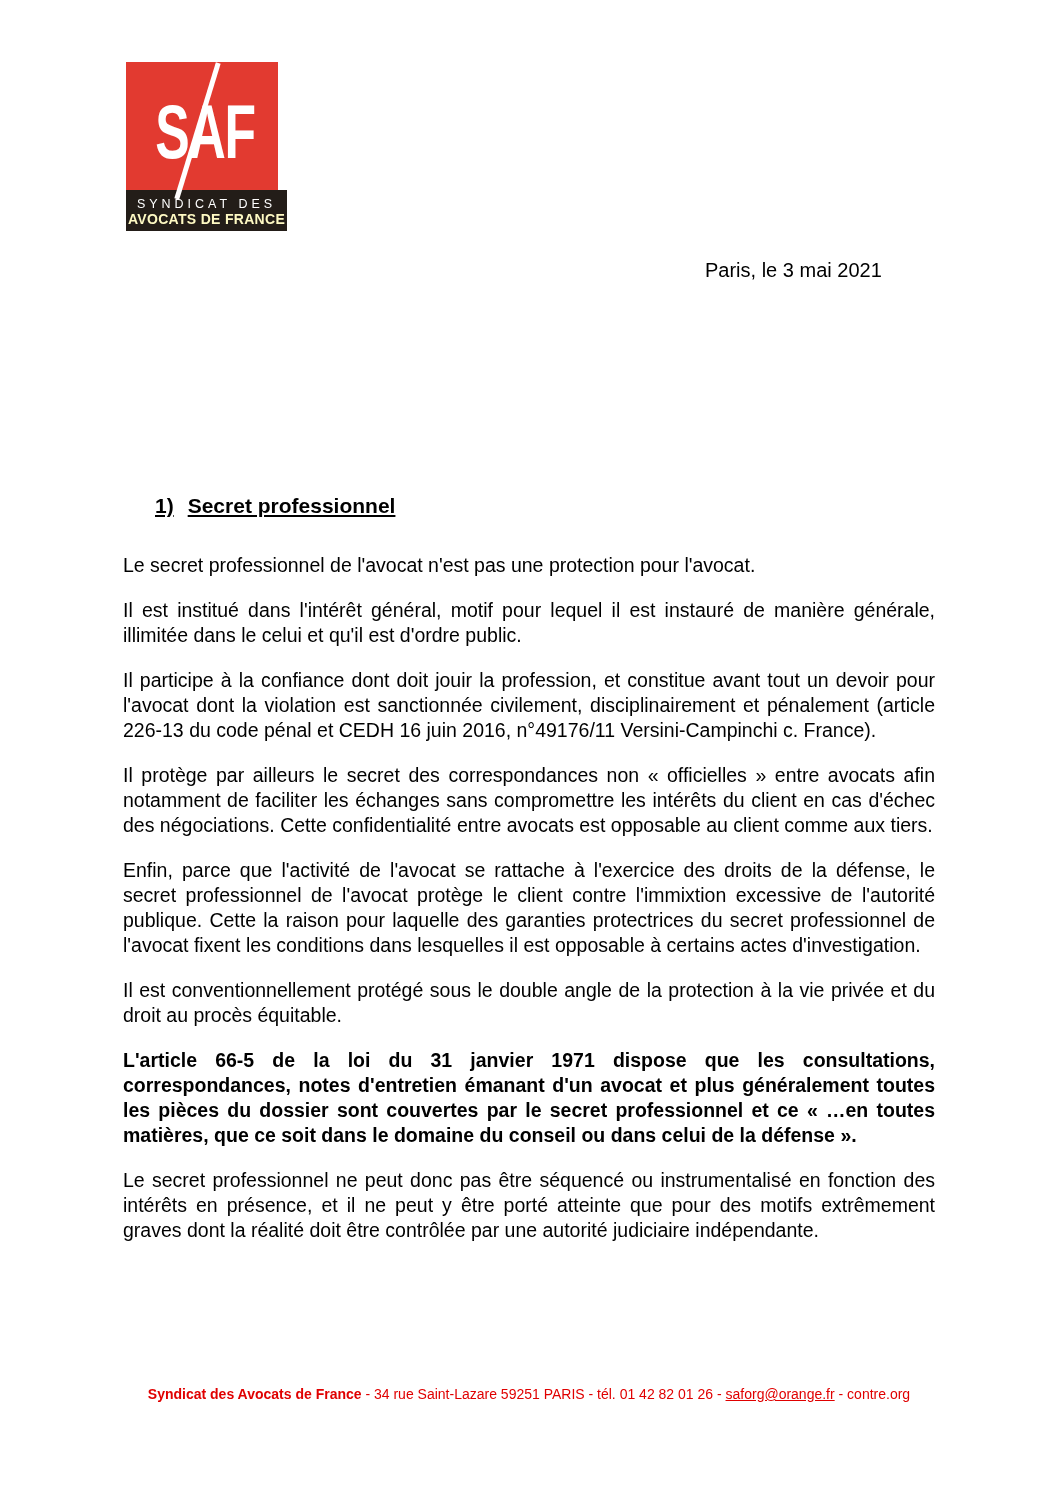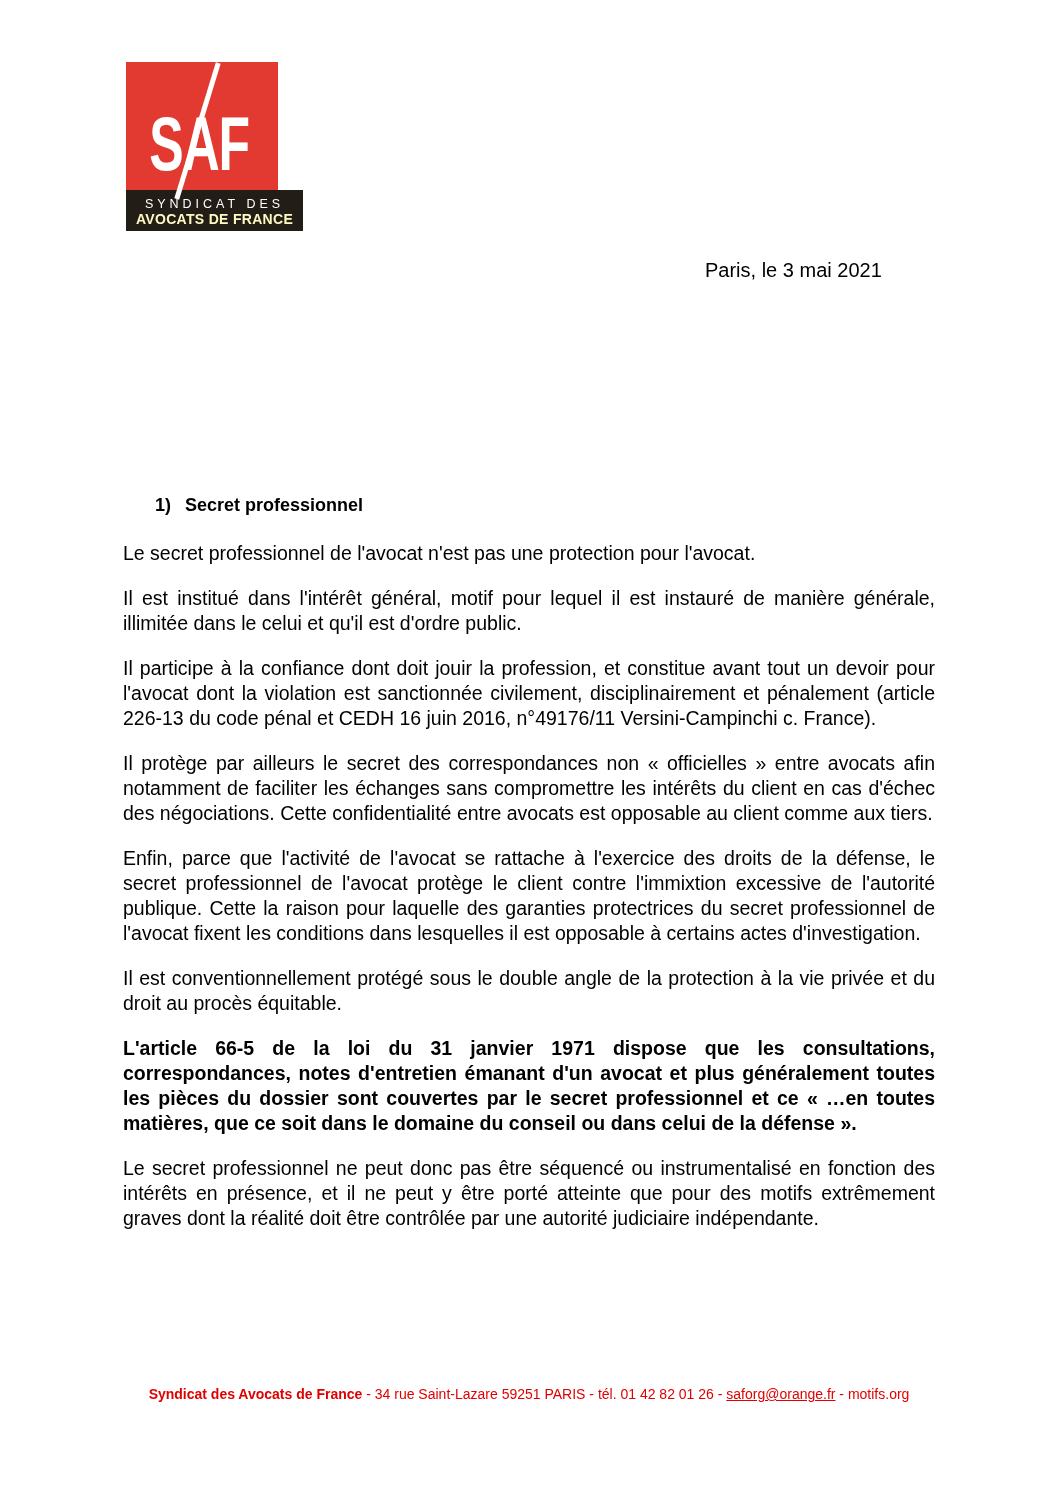--- a/index.html
+++ b/index.html
@@ -18,60 +18,60 @@
     background:var(--page-bg);
     color:var(--text);
     font-family:"Liberation Sans","DejaVu Sans",sans-serif;
     overflow:hidden;
   }
   
   .logo{position:absolute;left:126px;top:62px;width:161px;}
   .logo-red{
     position:relative;width:152px;height:128px;
     background:var(--logo-red);
-    display:flex;align-items:flex-end;justify-content:flex-start;
-    padding-bottom:8px;
+    display:flex;align-items:flex-end;justify-content:flex-end;
+    padding-bottom:20px;
   }
   .logo-acronym{
     color:#fff;font-weight:bold;font-size:76px;line-height:1;
     letter-spacing:-2px;
     transform:scaleX(0.68);transform-origin:center bottom;
     display:inline-block;
   }
   .logo-slash{
     position:absolute;left:69px;top:-2px;width:5px;height:142px;
     background:#fff;transform:rotate(17deg);transform-origin:center center;
     z-index:3;
   }
   .logo-band{
-    width:177px;height:41px;background:var(--logo-dark);
+    width:161px;height:41px;background:var(--logo-dark);
     display:flex;flex-direction:column;align-items:center;justify-content:center;
     padding-top:2px;z-index:2;position:relative;
   }
   .band-line1{color:#fff;font-size:12.5px;letter-spacing:4px;line-height:14px;white-space:nowrap;}
   .band-line2{color:#fef9c3;font-size:14px;font-weight:bold;letter-spacing:0.3px;line-height:16px;white-space:nowrap;}
   
   .date{position:absolute;left:705px;top:259px;font-size:20px;white-space:nowrap;}
   .title{
     position:absolute;left:273px;top:335px;width:662px;
     text-align:center;font-weight:bold;font-size:21px;line-height:26px;
   }
   .title div{white-space:nowrap;}
   .heading{
     position:absolute;left:123px;top:493px;
-    font-weight:bold;font-size:18px;line-height:25px;
-    padding-left:32px;white-space:nowrap;
+    font-weight:bold;font-size:21px;line-height:25px;
+    padding-left:32px;white-space:nowrap;text-decoration:underline;
   }
   .heading-num{padding-right:14px;}
   
   .body{
     position:absolute;left:123px;top:541px;width:812px;
     font-size:19.5px;line-height:25px;text-align:justify;
   }
-  .para{margin:0 0 20px 0;}
+  .para{margin:12px 0 20px 0;}
   .para.bold{font-weight:bold;}
   
   .footer{
     position:absolute;left:0;top:1386px;width:100%;
     text-align:center;font-size:14px;color:var(--footer-red);white-space:nowrap;
   }
   .footer-org{font-weight:bold;}
   .footer-email{color:var(--footer-red);text-decoration:underline;cursor:pointer;}
 </style>
 </head>
@@ -104,16 +104,16 @@
       <p class="para">Il est institué dans l'intérêt général, motif pour lequel il est instauré de manière générale, illimitée dans le celui et qu'il est d'ordre public.</p>
       <p class="para">Il participe à la confiance dont doit jouir la profession, et constitue avant tout un devoir pour l'avocat dont la violation est sanctionnée civilement, disciplinairement et pénalement (article 226-13 du code pénal et CEDH 16 juin 2016, n°49176/11 Versini-Campinchi c. France).</p>
       <p class="para">Il protège par ailleurs le secret des correspondances non « officielles » entre avocats afin notamment de faciliter les échanges sans compromettre les intérêts du client en cas d'échec des négociations. Cette confidentialité entre avocats est opposable au client comme aux tiers.</p>
       <p class="para">Enfin, parce que l'activité de l'avocat se rattache à l'exercice des droits de la défense, le secret professionnel de l'avocat protège le client contre l'immixtion excessive de l'autorité publique. Cette la raison pour laquelle des garanties protectrices du secret professionnel de l'avocat fixent les conditions dans lesquelles il est opposable à certains actes d'investigation.</p>
       <p class="para">Il est conventionnellement protégé sous le double angle de la protection à la vie privée et du droit au procès équitable.</p>
       <p class="para bold">L'article 66-5 de la loi du 31 janvier 1971 dispose que les consultations, correspondances, notes d'entretien émanant d'un avocat et plus généralement toutes les pièces du dossier sont couvertes par le secret professionnel et ce « …en toutes matières, que ce soit dans le domaine du conseil ou dans celui de la défense ».</p>
       <p class="para">Le secret professionnel ne peut donc pas être séquencé ou instrumentalisé en fonction des intérêts en présence, et il ne peut y être porté atteinte que pour des motifs extrêmement graves dont la réalité doit être contrôlée par une autorité judiciaire indépendante.</p>
     </div>
 
   <div class="footer">
-    <span class="footer-org">Syndicat des Avocats de France</span><span> - 34 rue Saint-Lazare 59251 PARIS - tél. 01 42 82 01 26 - </span><a class="footer-email">saforg@orange.fr</a><span> - motifs.org</span>
+    <span class="footer-org">Syndicat des Avocats de France</span><span> - 34 rue Saint-Lazare 59251 PARIS - tél. 01 42 82 01 26 - </span><a class="footer-email">saforg@orange.fr</a><span> - contre.org</span>
   </div>
 
 </div>
 
 </body></html>

